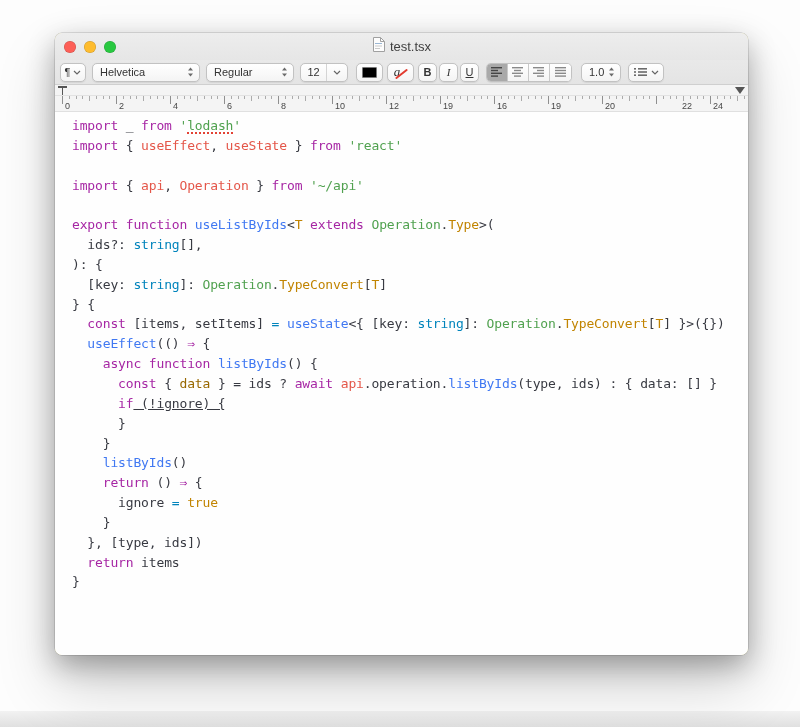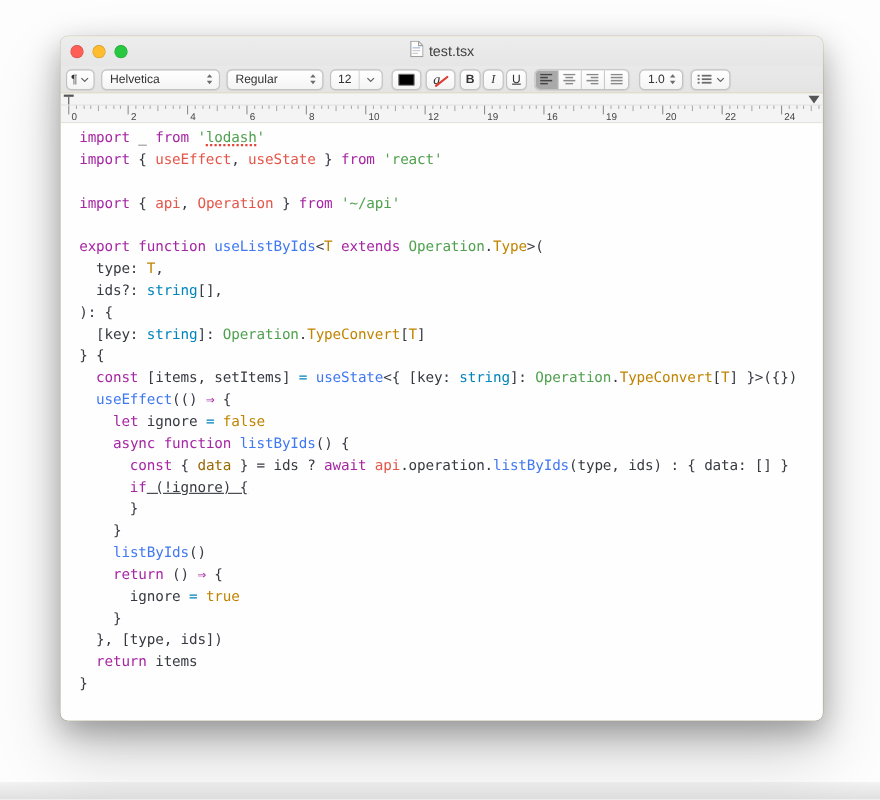--- a/index.html
+++ b/index.html
@@ -342,41 +342,39 @@
           <b class="rnum" style="left: 64px;">2</b>
           <b class="rnum" style="left: 118px;">4</b>
           <b class="rnum" style="left: 172px;">6</b>
           <b class="rnum" style="left: 226px;">8</b>
           <b class="rnum" style="left: 280px;">10</b>
           <b class="rnum" style="left: 334px;">12</b>
           <b class="rnum" style="left: 388px;">19</b>
           <b class="rnum" style="left: 442px;">16</b>
           <b class="rnum" style="left: 496px;">19</b>
           <b class="rnum" style="left: 550px;">20</b>
-          <b class="rnum" style="left: 604px;">22</b>
+          <b class="rnum" style="left: 627px;">22</b>
           <b class="rnum" style="left: 658px;">24</b>
         </div>
     </div>
 
     <div class="content">
       <div class="code">
           <div class="code-line"><span style="color: rgb(166, 38, 164);">import</span><span style="color: rgb(56, 58, 66);"> _ </span><span style="color: rgb(166, 38, 164);">from</span><span style="color: rgb(56, 58, 66);"> </span><span style="color: rgb(80, 161, 79);">'</span><span class="misspelled" style="color: rgb(80, 161, 79);">lodash</span><span style="color: rgb(80, 161, 79);">'</span></div>
           <div class="code-line"><span style="color: rgb(166, 38, 164);">import</span><span style="color: rgb(56, 58, 66);"> { </span><span style="color: rgb(228, 86, 73);">useEffect</span><span style="color: rgb(56, 58, 66);">, </span><span style="color: rgb(228, 86, 73);">useState</span><span style="color: rgb(56, 58, 66);"> } </span><span style="color: rgb(166, 38, 164);">from</span><span style="color: rgb(56, 58, 66);"> </span><span style="color: rgb(80, 161, 79);">'react'</span></div>
           <div class="code-line">&nbsp;</div>
           <div class="code-line"><span style="color: rgb(166, 38, 164);">import</span><span style="color: rgb(56, 58, 66);"> { </span><span style="color: rgb(228, 86, 73);">api</span><span style="color: rgb(56, 58, 66);">, </span><span style="color: rgb(228, 86, 73);">Operation</span><span style="color: rgb(56, 58, 66);"> } </span><span style="color: rgb(166, 38, 164);">from</span><span style="color: rgb(56, 58, 66);"> </span><span style="color: rgb(80, 161, 79);">'~/api'</span></div>
           <div class="code-line">&nbsp;</div>
           <div class="code-line"><span style="color: rgb(166, 38, 164);">export function</span><span style="color: rgb(56, 58, 66);"> </span><span style="color: rgb(64, 120, 242);">useListByIds</span><span style="color: rgb(56, 58, 66);">&lt;</span><span style="color: rgb(193, 132, 1);">T</span><span style="color: rgb(56, 58, 66);"> </span><span style="color: rgb(166, 38, 164);">extends</span><span style="color: rgb(56, 58, 66);"> </span><span style="color: rgb(80, 161, 79);">Operation</span><span style="color: rgb(56, 58, 66);">.</span><span style="color: rgb(193, 132, 1);">Type</span><span style="color: rgb(56, 58, 66);">&gt;(</span></div>
-          <div class="code-line"><span style="color: rgb(56, 58, 66);">  type: </span><span style="color: rgb(193, 132, 1);">T</span><span style="color: rgb(56, 58, 66);">,</span></div>
           <div class="code-line"><span style="color: rgb(56, 58, 66);">  ids?: </span><span style="color: rgb(1, 132, 188);">string</span><span style="color: rgb(56, 58, 66);">[],</span></div>
           <div class="code-line"><span style="color: rgb(56, 58, 66);">): {</span></div>
           <div class="code-line"><span style="color: rgb(56, 58, 66);">  [key: </span><span style="color: rgb(1, 132, 188);">string</span><span style="color: rgb(56, 58, 66);">]: </span><span style="color: rgb(80, 161, 79);">Operation</span><span style="color: rgb(56, 58, 66);">.</span><span style="color: rgb(193, 132, 1);">TypeConvert</span><span style="color: rgb(56, 58, 66);">[</span><span style="color: rgb(193, 132, 1);">T</span><span style="color: rgb(56, 58, 66);">]</span></div>
           <div class="code-line"><span style="color: rgb(56, 58, 66);">} {</span></div>
           <div class="code-line"><span style="color: rgb(56, 58, 66);">  </span><span style="color: rgb(166, 38, 164);">const</span><span style="color: rgb(56, 58, 66);"> [items, setItems] </span><span style="color: rgb(1, 132, 188);">=</span><span style="color: rgb(56, 58, 66);"> </span><span style="color: rgb(64, 120, 242);">useState</span><span style="color: rgb(56, 58, 66);">&lt;{ [key: </span><span style="color: rgb(1, 132, 188);">string</span><span style="color: rgb(56, 58, 66);">]: </span><span style="color: rgb(80, 161, 79);">Operation</span><span style="color: rgb(56, 58, 66);">.</span><span style="color: rgb(193, 132, 1);">TypeConvert</span><span style="color: rgb(56, 58, 66);">[</span><span style="color: rgb(193, 132, 1);">T</span><span style="color: rgb(56, 58, 66);">] }&gt;({})</span></div>
           <div class="code-line"><span style="color: rgb(56, 58, 66);">  </span><span style="color: rgb(64, 120, 242);">useEffect</span><span style="color: rgb(56, 58, 66);">(() </span><span style="color: rgb(166, 38, 164);">⇒</span><span style="color: rgb(56, 58, 66);"> {</span></div>
-          <div class="code-line"><span style="color: rgb(56, 58, 66);">    </span><span style="color: rgb(166, 38, 164);">let</span><span style="color: rgb(56, 58, 66);"> ignore </span><span style="color: rgb(1, 132, 188);">=</span><span style="color: rgb(56, 58, 66);"> </span><span style="color: rgb(193, 132, 1);">false</span></div>
           <div class="code-line"><span style="color: rgb(56, 58, 66);">    </span><span style="color: rgb(166, 38, 164);">async function</span><span style="color: rgb(56, 58, 66);"> </span><span style="color: rgb(64, 120, 242);">listByIds</span><span style="color: rgb(56, 58, 66);">() {</span></div>
           <div class="code-line"><span style="color: rgb(56, 58, 66);">      </span><span style="color: rgb(166, 38, 164);">const</span><span style="color: rgb(56, 58, 66);"> { </span><span style="color: rgb(152, 104, 1);">data</span><span style="color: rgb(56, 58, 66);"> } = ids ? </span><span style="color: rgb(166, 38, 164);">await</span><span style="color: rgb(56, 58, 66);"> </span><span style="color: rgb(228, 86, 73);">api</span><span style="color: rgb(56, 58, 66);">.operation.</span><span style="color: rgb(64, 120, 242);">listByIds</span><span style="color: rgb(56, 58, 66);">(type, ids) : { data: [] }</span></div>
           <div class="code-line"><span style="color: rgb(56, 58, 66);">      </span><span style="color: rgb(166, 38, 164);">if</span><span style="color: rgb(56, 58, 66); text-decoration: underline;"> (!ignore) {</span></div>
           <div class="code-line"><span style="color: rgb(56, 58, 66);">      }</span></div>
           <div class="code-line"><span style="color: rgb(56, 58, 66);">    }</span></div>
           <div class="code-line"><span style="color: rgb(56, 58, 66);">    </span><span style="color: rgb(64, 120, 242);">listByIds</span><span style="color: rgb(56, 58, 66);">()</span></div>
           <div class="code-line"><span style="color: rgb(56, 58, 66);">    </span><span style="color: rgb(166, 38, 164);">return</span><span style="color: rgb(56, 58, 66);"> () </span><span style="color: rgb(166, 38, 164);">⇒</span><span style="color: rgb(56, 58, 66);"> {</span></div>
           <div class="code-line"><span style="color: rgb(56, 58, 66);">      ignore </span><span style="color: rgb(1, 132, 188);">=</span><span style="color: rgb(56, 58, 66);"> </span><span style="color: rgb(193, 132, 1);">true</span></div>
           <div class="code-line"><span style="color: rgb(56, 58, 66);">    }</span></div>
           <div class="code-line"><span style="color: rgb(56, 58, 66);">  }, [type, ids])</span></div>

